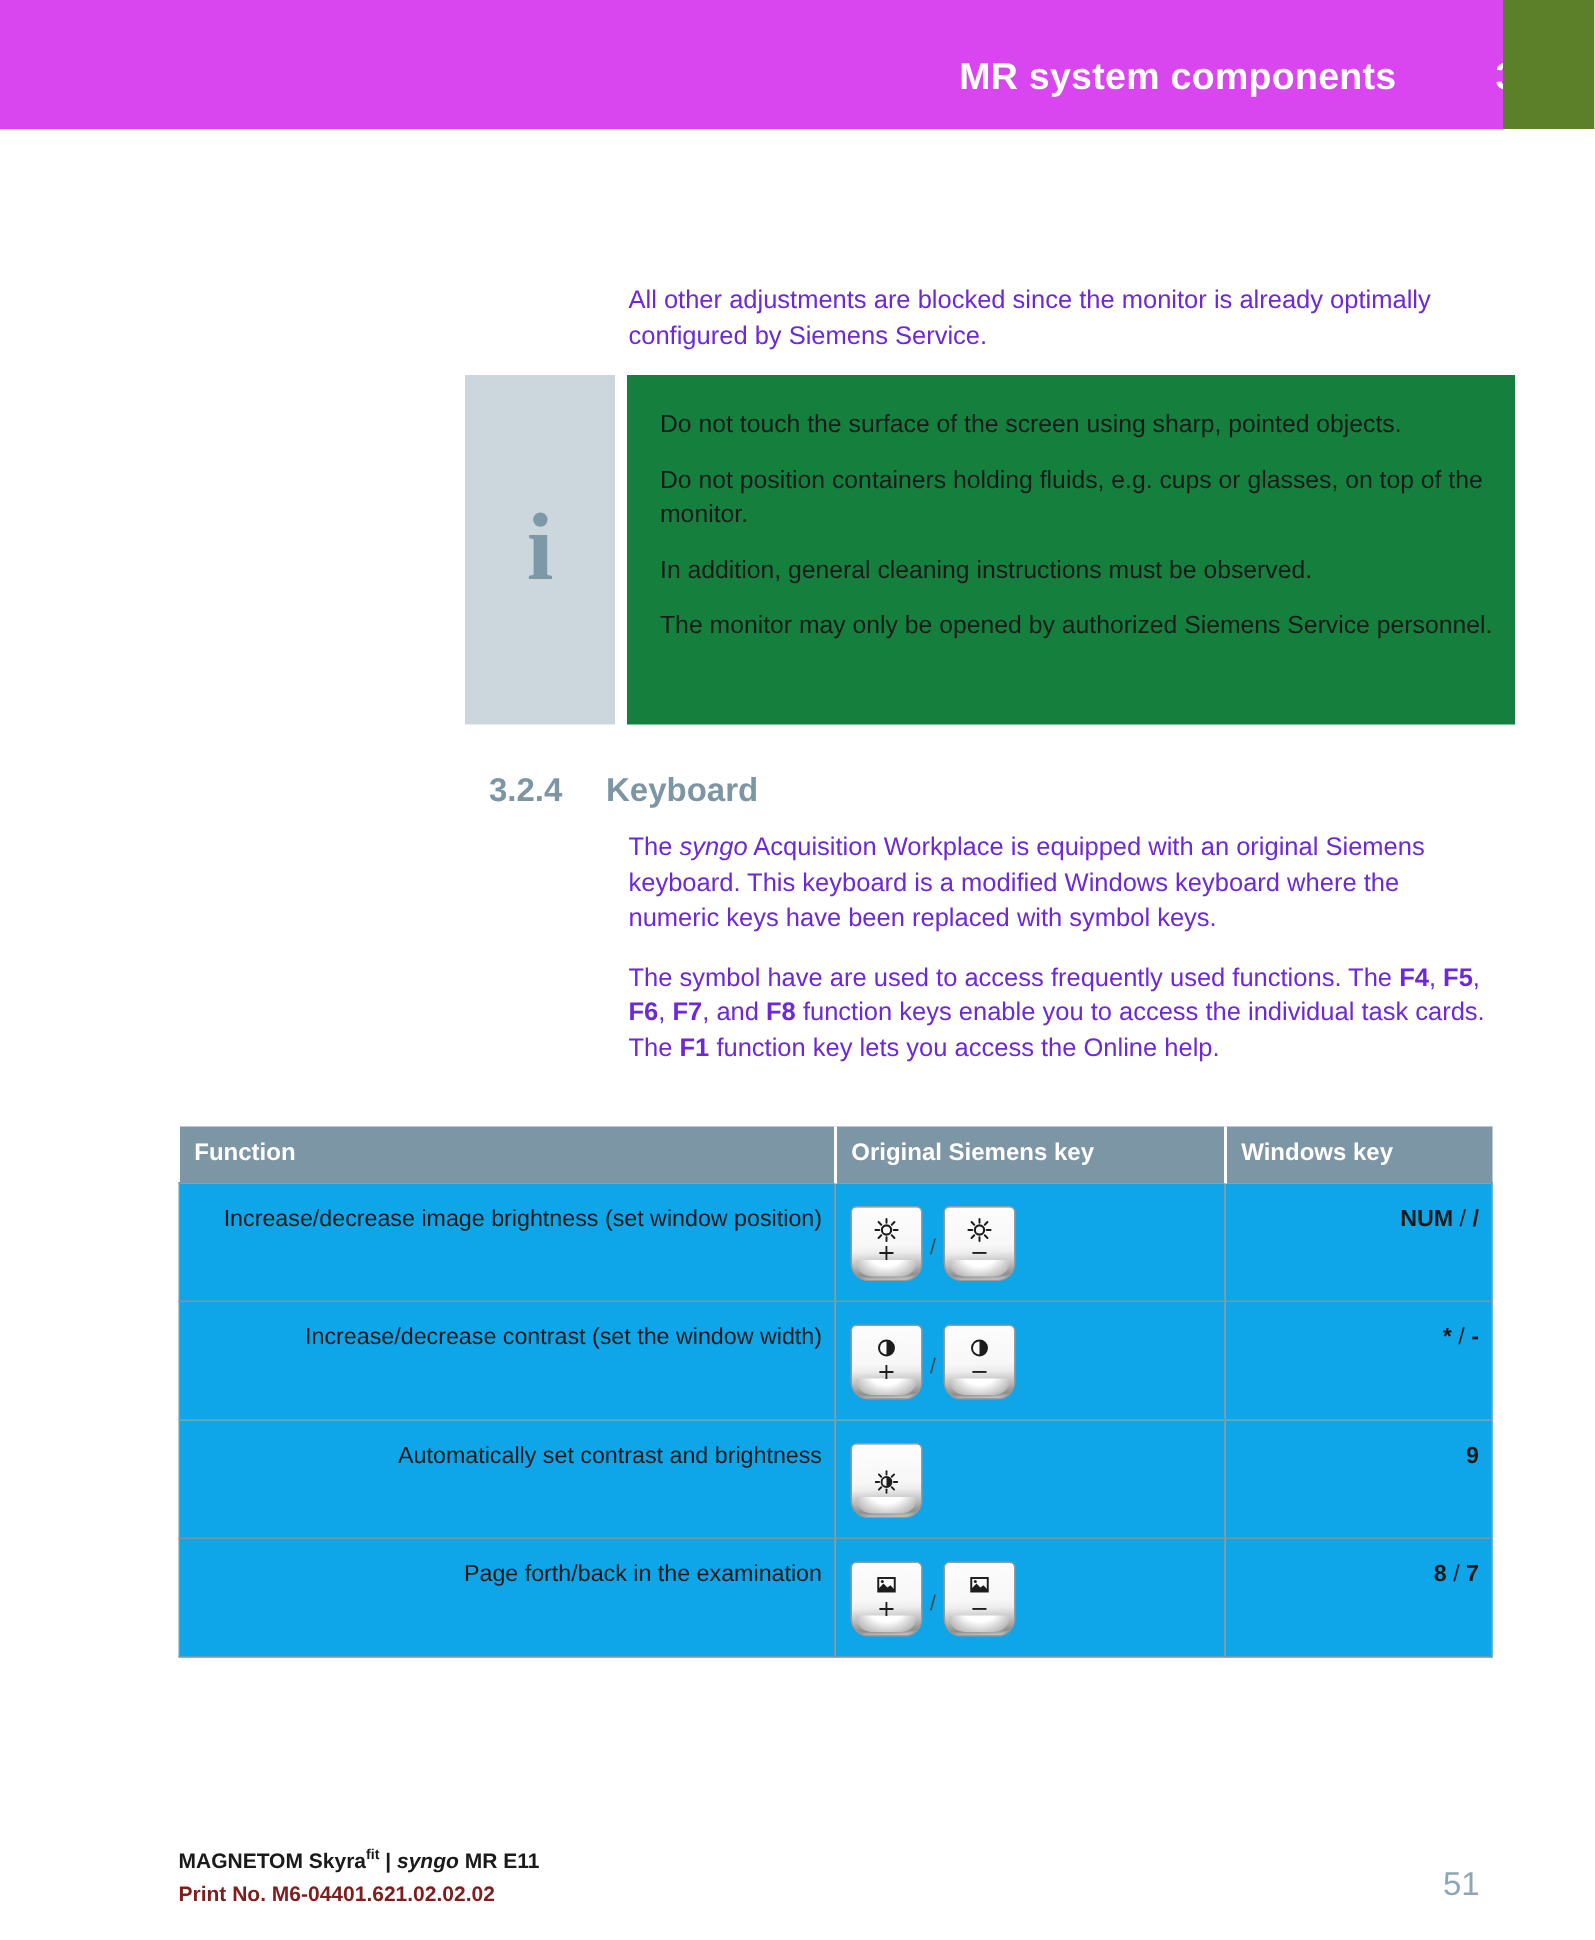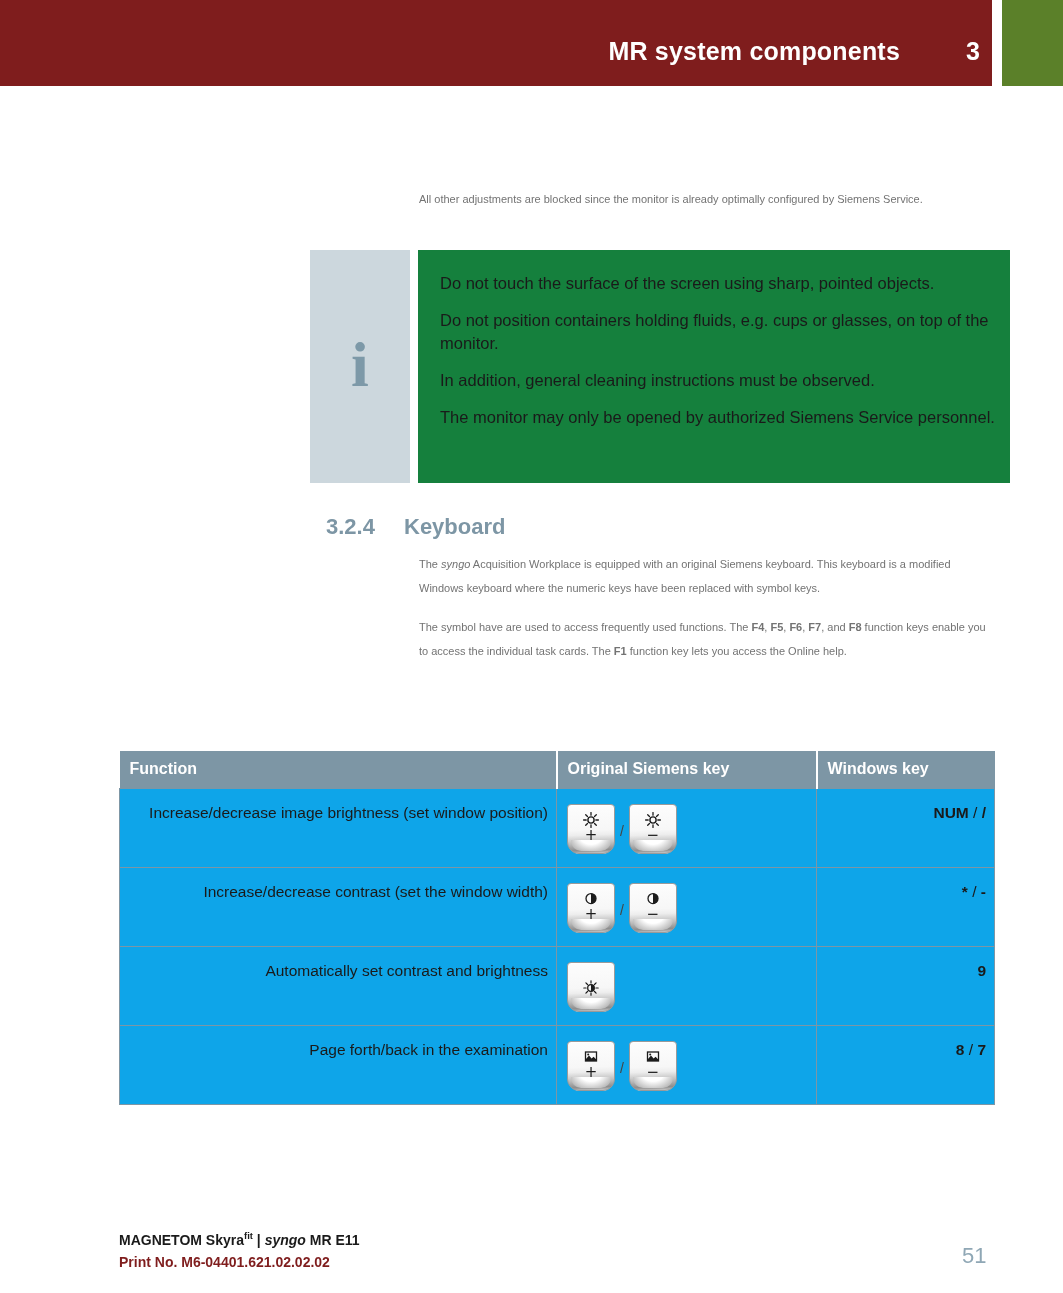--- a/index.html
+++ b/index.html
@@ -16,21 +16,22 @@
     overflow: hidden;
   }
 
   
   .page-header {
     position: absolute;
     left: 0;
     top: 0;
     width: 992px;
     height: 86px;
-    background: #7f1d1d;
+    background: #d946ef;
+    padding-left: 31px;
   }
   .header-inner {
     position: absolute;
     right: 0;
     bottom: 20px;
     display: flex;
     align-items: baseline;
   }
   .header-title {
     color: #ffffff;
@@ -55,23 +56,23 @@
     width: 61px;
     height: 86px;
     background: #5b8029;
   }
   .text-col {
     position: absolute;
     left: 419px;
     width: 576px;
   }
   .para {
-    font-size: 11px;
+    font-size: 17px;
     line-height: 23.5px;
-    color: #737373;
+    color: #6d28d9;
     margin: 0 0 16px 0;
   }
   .para i { font-style: italic; }
   .para b { font-weight: bold; }
 
   
   .note-box {
     position: absolute;
     left: 310px;
     top: 250px;

